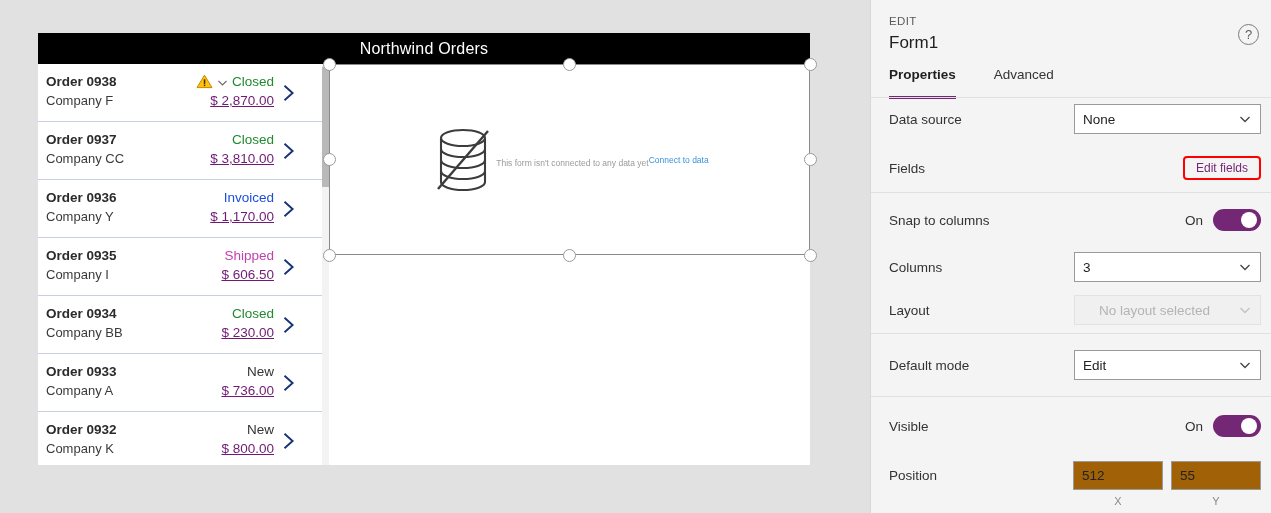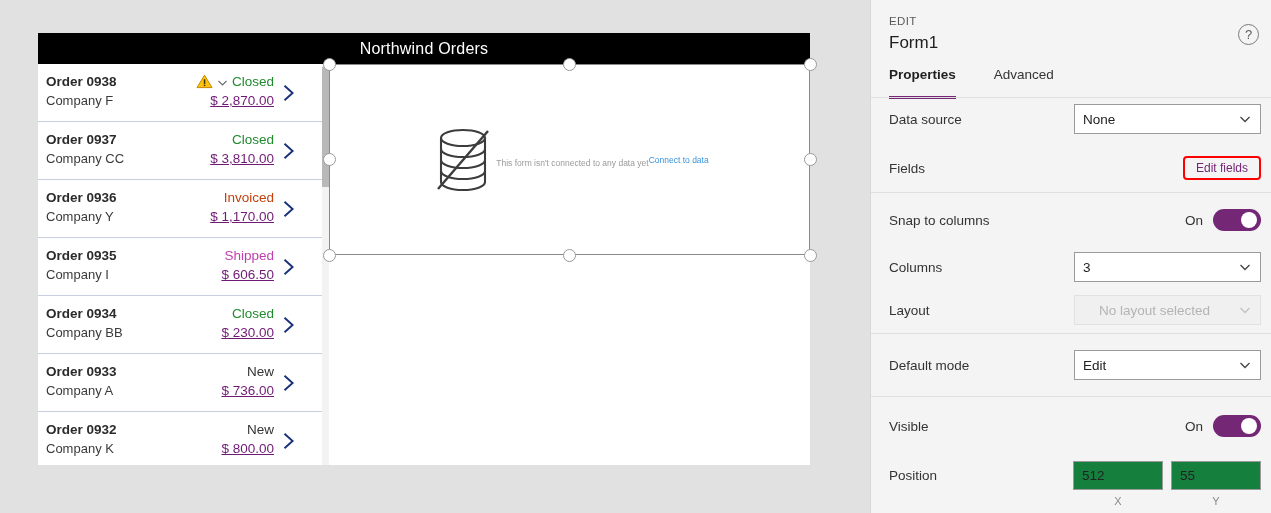--- a/index.html
+++ b/index.html
@@ -137,21 +137,21 @@
   }
 
   .link-btn{
     font-size:12px;color:#742774;background:#f4f4f4;
     border:2px solid #ff0000;border-radius:4px;
     padding:2px 11px;cursor:pointer;line-height:16px;
   }
 
   .pos-fields{display:flex;gap:8px;}
   .num-box{
-    width:90px;height:29px;background:#15803d;border:1px solid #9a9a9a;box-sizing:border-box;
+    width:90px;height:29px;background:#a16207;border:1px solid #9a9a9a;box-sizing:border-box;
     display:flex;align-items:center;padding:0 8px;font-size:13.5px;color:#222;
   }
   .pos-caption-row{
     display:flex;gap:8px;padding:0 10px 0 18px;justify-content:flex-end;
   }
   .pos-caption{width:90px;text-align:center;font-size:11px;color:#8a8a8a;}
 </style>
 </head>
 <body>
 
@@ -208,21 +208,21 @@
           </svg>
         </span>
       </div>
       <div class="gallery-item">
         <div class="gi-left">
           <div class="gi-title">Order 0936</div>
           <div class="gi-sub">Company Y</div>
         </div>
         <div class="gi-right">
           <div class="gi-statusrow">
-            <span class="gi-status" style="color:#c2410c">Invoiced</span>
+            <span class="gi-status" style="color:#1d4ed8">Invoiced</span>
           </div>
           <div class="gi-amount">$ 1,170.00</div>
         </div>
         <span class="gi-chev">
           <svg viewBox="0 0 20 24" width="18" height="22" fill="none" stroke="currentColor" stroke-width="2.1">
             <path d="M5 4 L14 12 L5 20"></path>
           </svg>
         </span>
       </div>
       <div class="gallery-item">

